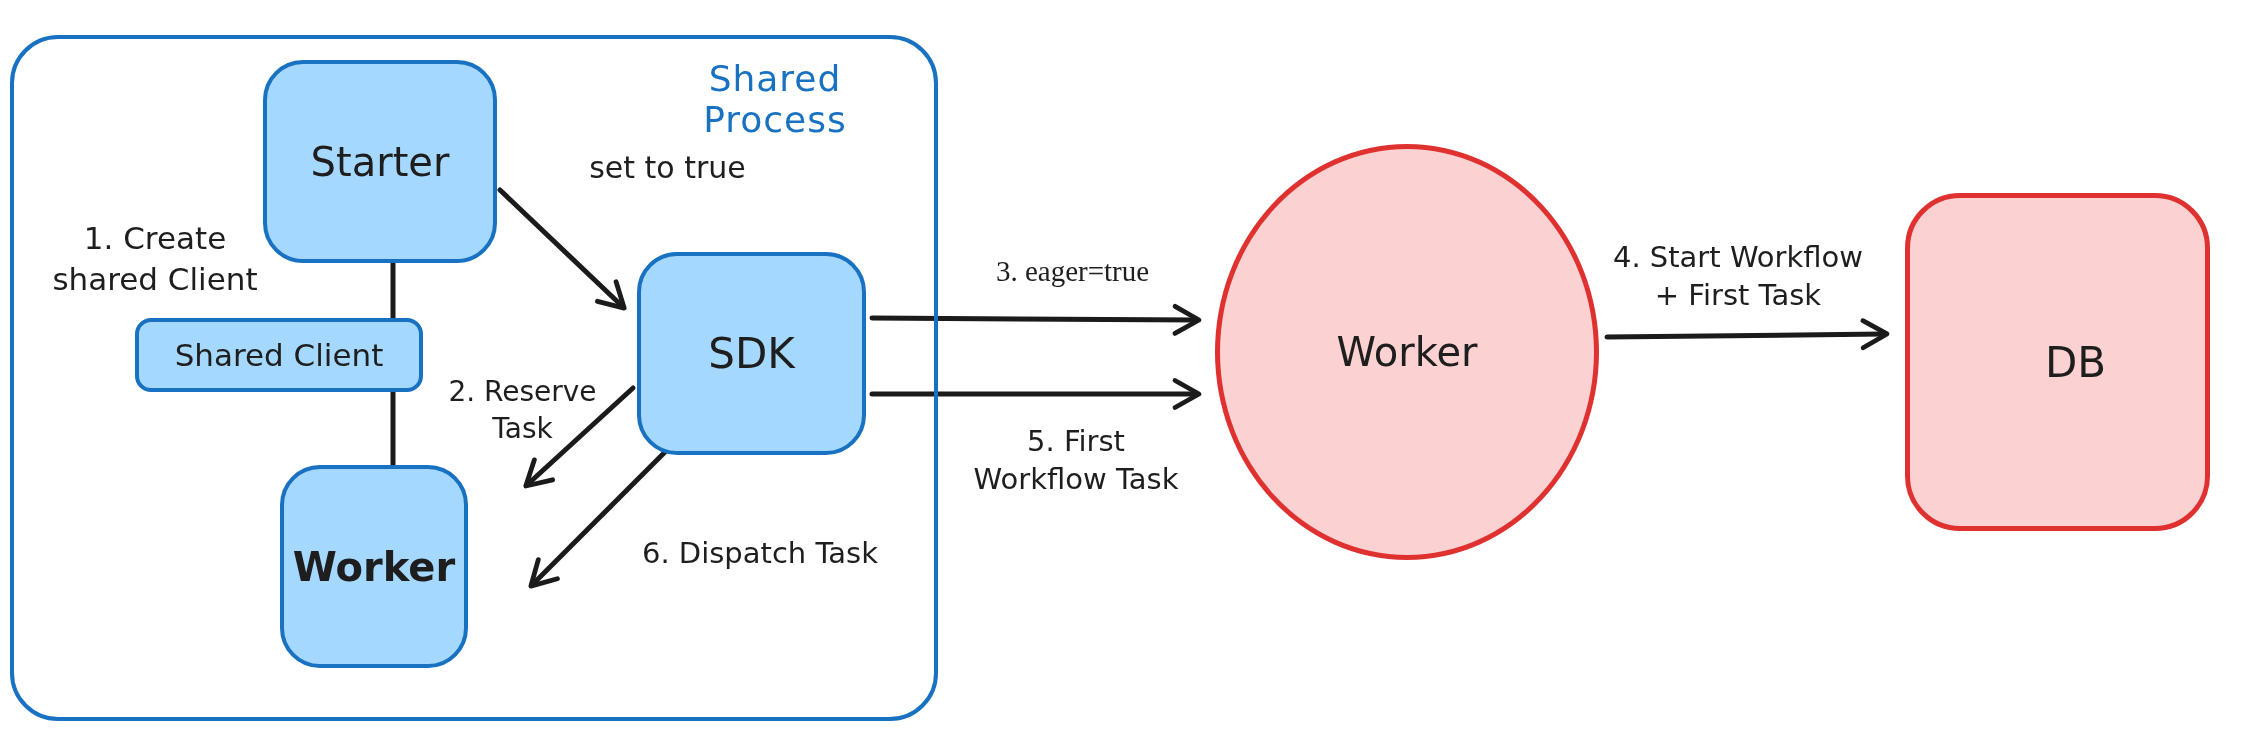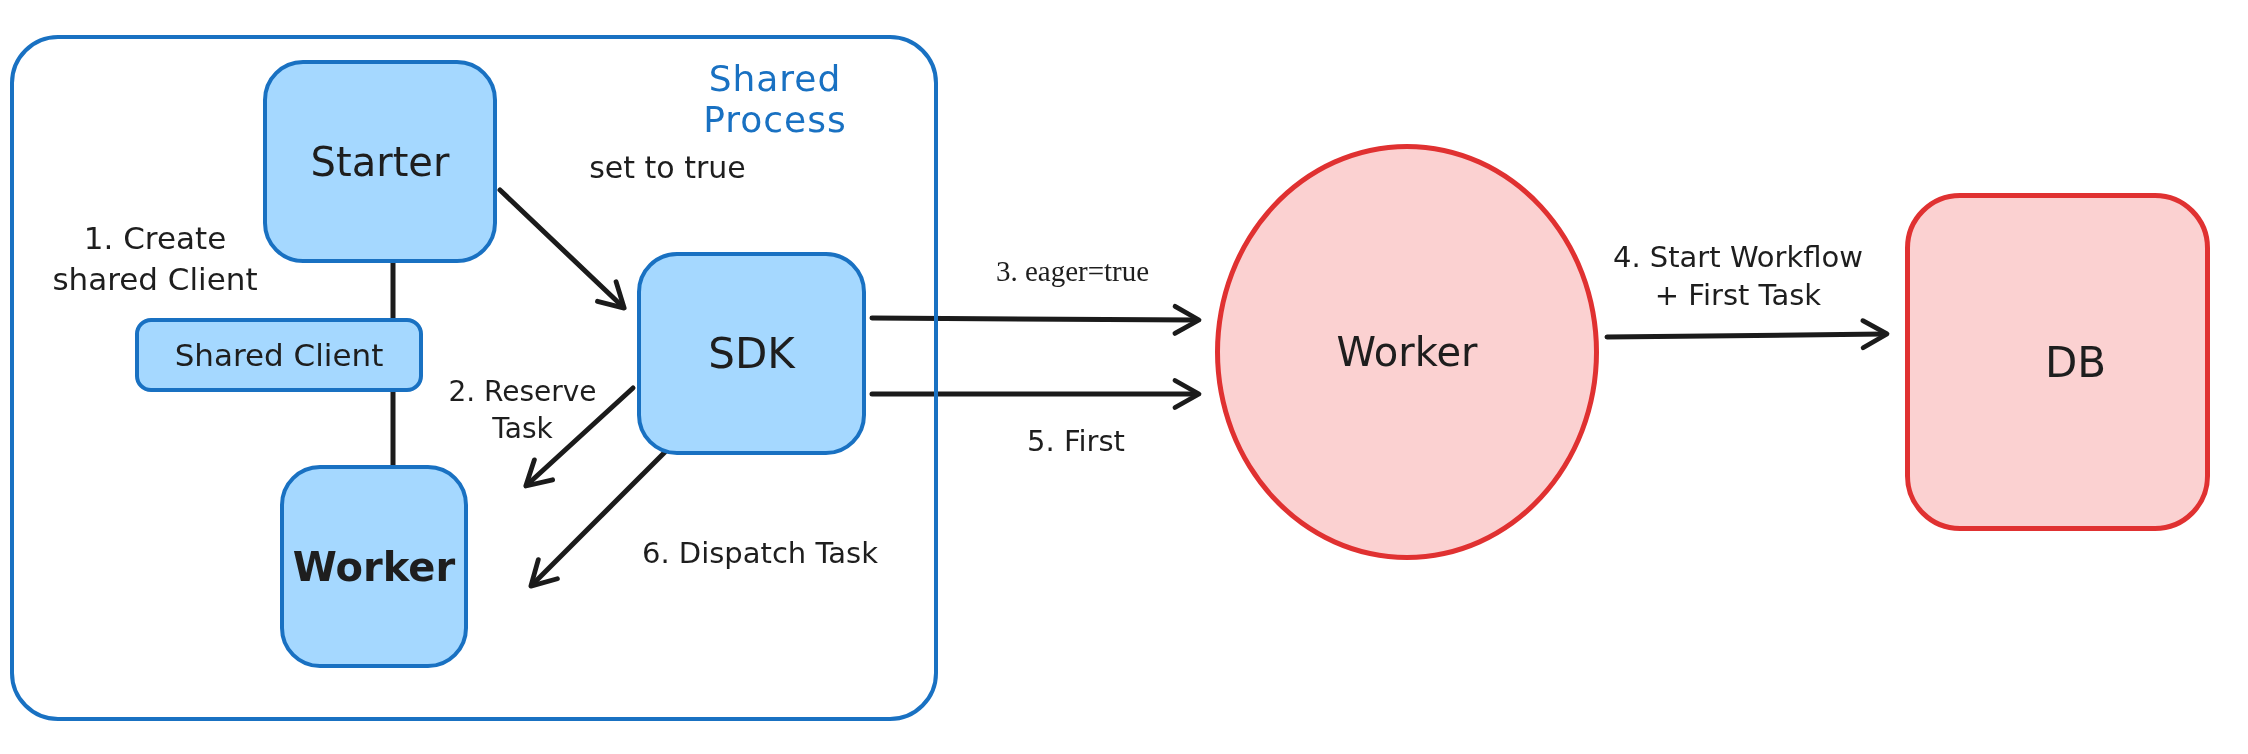--- a/index.html
+++ b/index.html
@@ -110,16 +110,17 @@
 </div>
 <div class="anno anno-eager">
   <div>3. eager=true</div>
 </div>
 <div class="anno anno-startwf">
   <div>4. Start Workflow</div>
   <div>+ First Task</div>
 </div>
 <div class="anno anno-firsttask">
   <div>5. First</div>
+  <div>Workflow Task</div>
 </div>
 <div class="anno anno-dispatch">
   <div>6. Dispatch Task</div>
 </div>
 
 </body></html>

